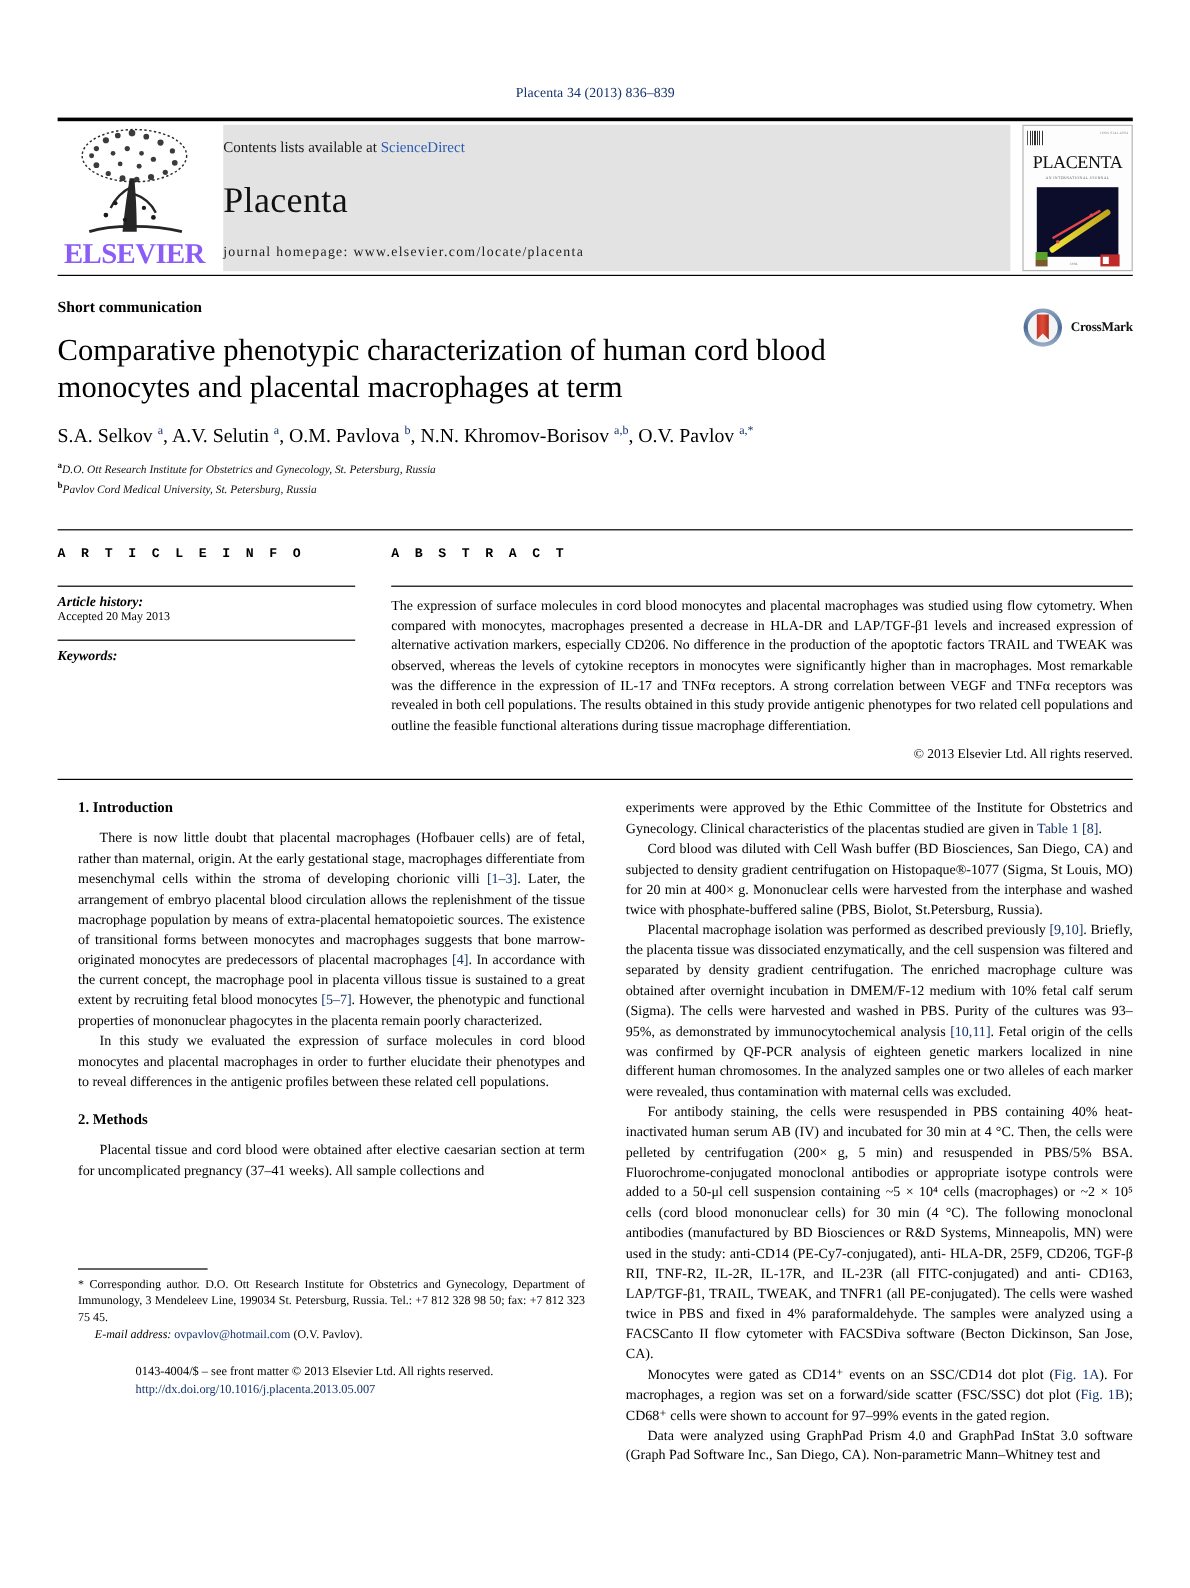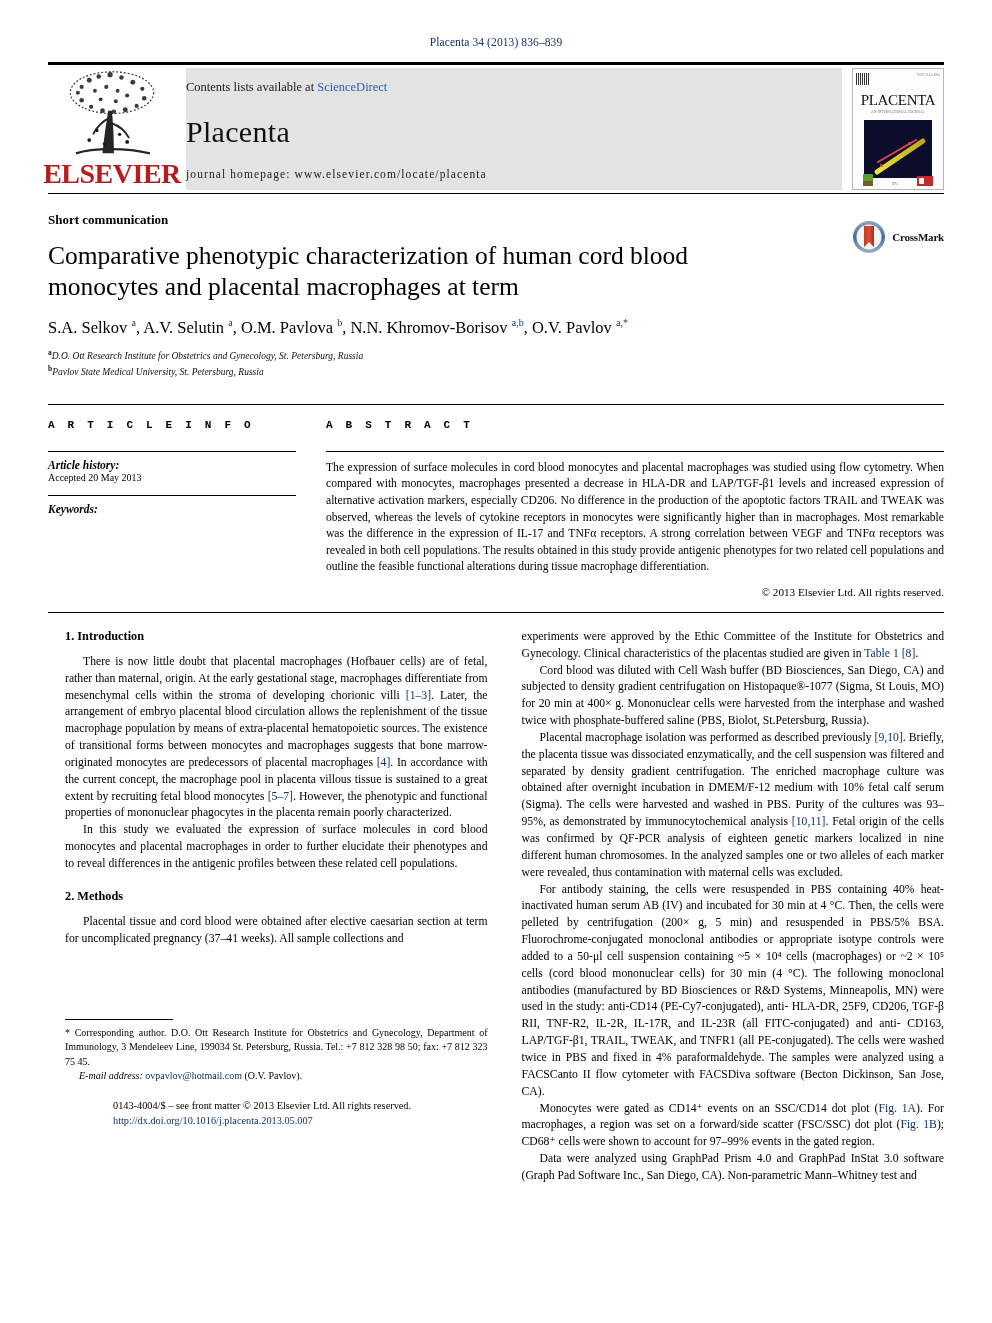--- a/index.html
+++ b/index.html
@@ -13,21 +13,21 @@
     position: relative;
     overflow: hidden;
   }
   .page { position: relative; width: 992px; height: 1323px; padding: 0; }
 
   
   .running-head {
     text-align: center;
     font-size: 11.5px;
     color: #12326b;
-    padding-top: 36px;
+    padding-top: 72px;
     letter-spacing: 0.1px;
     font-family: "Liberation Serif", serif;
   }
 
   
   .masthead-wrap { margin: 14px 48px 0 48px; }
   .masthead-rule-top { border-top: 3px solid #000; }
   .masthead {
     display: flex;
     align-items: stretch;
@@ -39,24 +39,24 @@
     flex: 0 0 128px;
     display: flex;
     flex-direction: column;
     justify-content: flex-end;
     align-items: center;
     padding-bottom: 2px;
   }
   .tree-svg { display:block; }
   .elsevier-word {
     font-family: "Liberation Serif", serif;
-    font-size: 28px;
+    font-size: 24px;
     font-weight: bold;
     letter-spacing: -0.5px;
-    color: #b91c1c;
+    color: #8b5cf6;
     line-height: 1;
     margin-top: 1px;
   }
   .masthead-center {
     flex: 1 1 auto;
     background: #e3e3e3;
     display: flex;
     flex-direction: column;
     justify-content: space-between;
     align-items: flex-start;
@@ -317,21 +317,21 @@
       </svg>
       <span class="crossmark-word">CrossMark</span>
     </div>
 
     <div class="authors">S.A. Selkov <sup>a</sup>, A.V. Selutin <sup>a</sup>, O.M. Pavlova <sup>b</sup>, N.N. Khromov-Borisov <sup>a,b</sup>, O.V. Pavlov <sup>a,*</sup></div>
 
     <div class="affil">
       <sup>a</sup><span>D.O. Ott Research Institute for Obstetrics and Gynecology, St. Petersburg, Russia</span>
     </div>
     <div class="affil">
-      <sup>b</sup><span>Pavlov State Medical University, St. Petersburg, Russia</span>
+      <sup>b</sup><span>Pavlov Cord Medical University, St. Petersburg, Russia</span>
     </div>
   </div>
 
   <div class="info-abstract">
     <div class="col-info">
       <div class="sec-head">A R T I C L E   I N F O</div>
       <div class="thin-rule"></div>
       <div class="info-group">
         <div class="info-label">Article history:</div>
         <div class="info-line">Accepted 20 May 2013</div>

